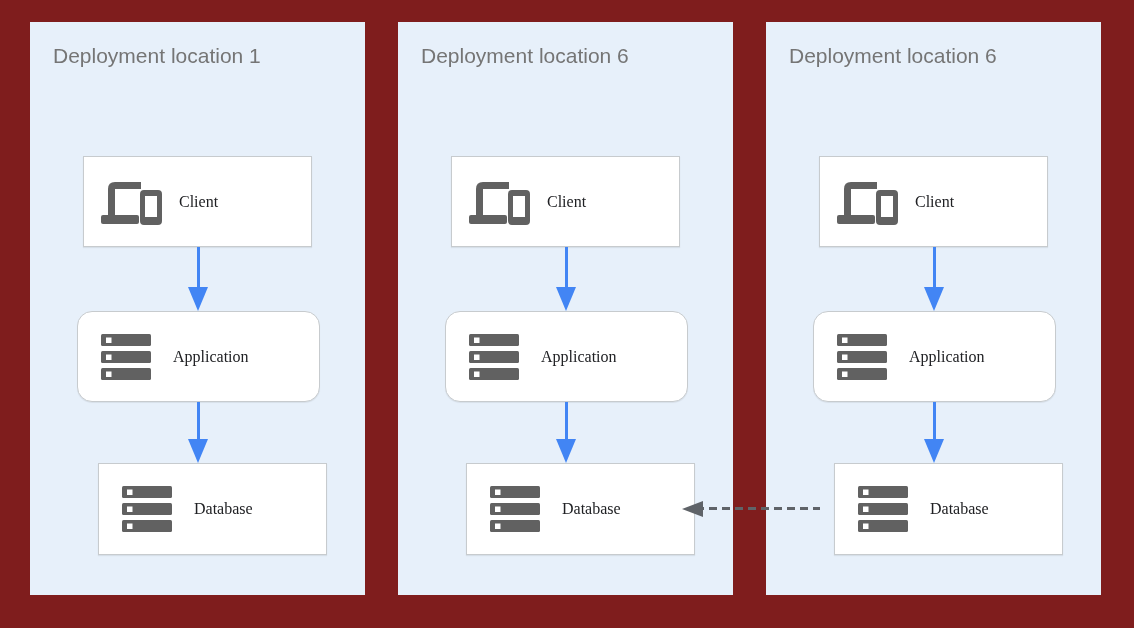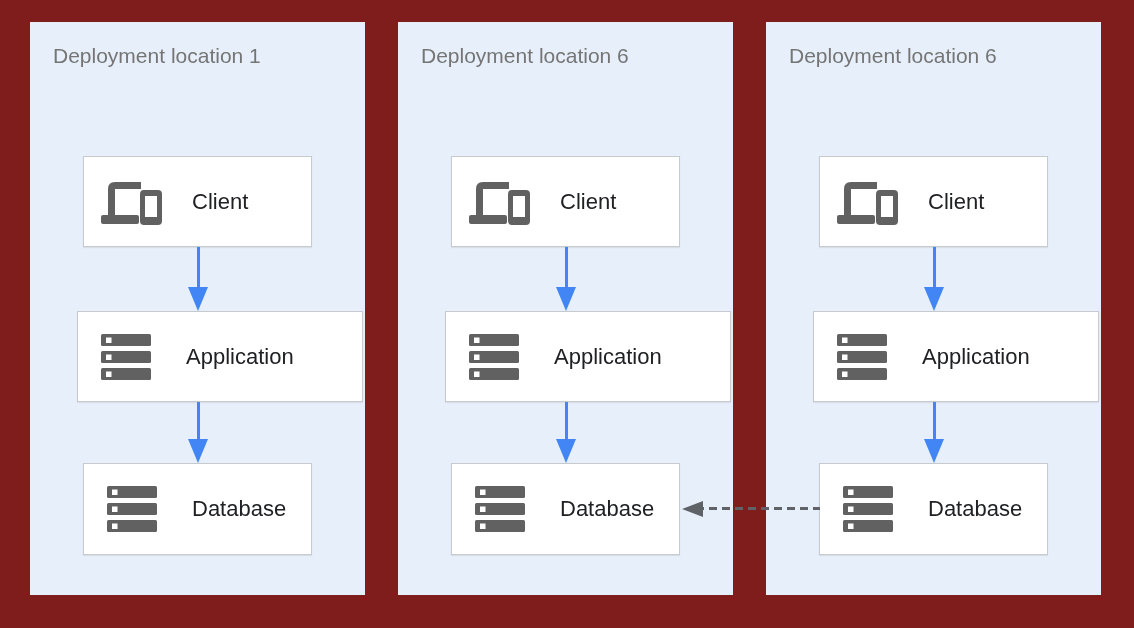--- a/index.html
+++ b/index.html
@@ -34,34 +34,35 @@
     position: absolute;
     box-sizing: border-box;
     display: flex;
     align-items: center;
     background: #FFFFFF;
     border: 1px solid #C7CBCE;
     box-shadow: 0 1px 1px rgba(0,0,0,0.07);
     padding-left: 16px;
   }
   .node-client      { left: 53px; top: 134px; width: 229px; height: 91px; }
-  .node-application { left: 47px; top: 289px; width: 286px; height: 91px; }
-  .node-database    { left: 53px; top: 441px; width: 229px; height: 92px; }
+  .node-application { left: 47px; top: 289px; width: 243px; height: 91px; border-radius: 15px; }
+  .node-database    { left: 68px; top: 441px; width: 229px; height: 92px; }
   .icon-wrap {
     width: 64px;
     display: flex;
     justify-content: center;
     align-items: center;
     flex: 0 0 auto;
   }
   .node-label {
-    margin-left: 28px;
-    font-size: 22px;
+    margin-left: 15px;
+    font-size: 16px;
     color: #202124;
     white-space: nowrap;
+    font-family: Liberation Serif, serif;
   }
   .varrow {
     position: absolute;
     width: 20px;
     display: flex;
     flex-direction: column;
     align-items: center;
   }
   .varrow .vline { width: 3px; flex: 1; background: #4285F4; }
   .varrow .vhead {

